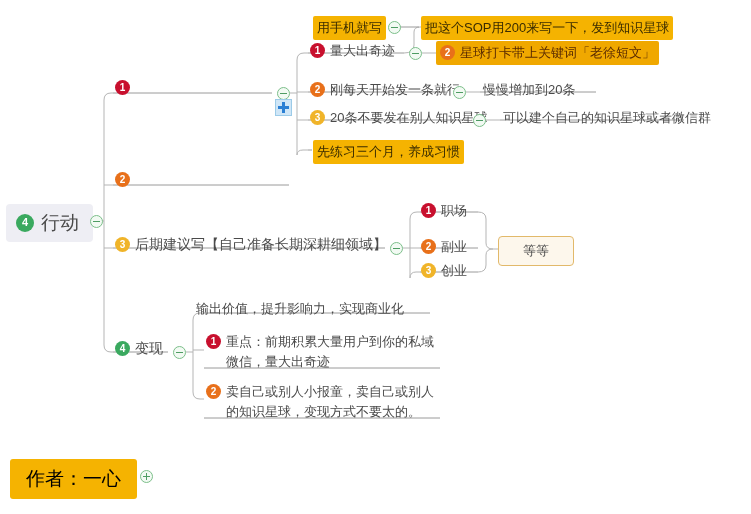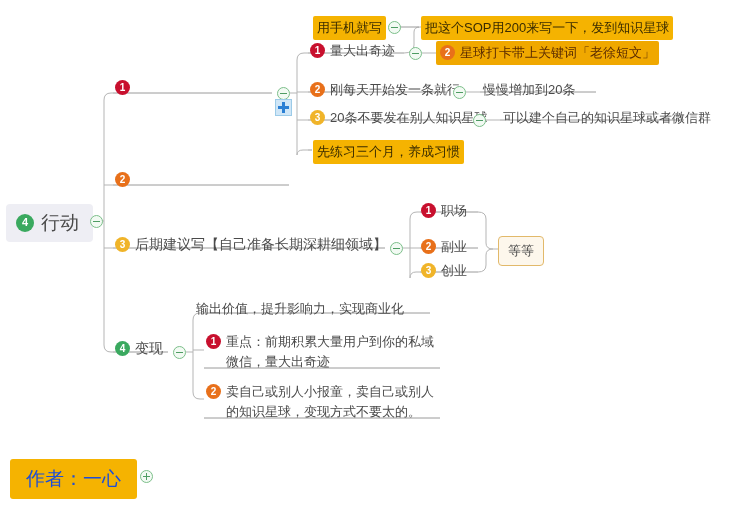--- a/index.html
+++ b/index.html
@@ -83,29 +83,29 @@
   .hl-strong {
     background: #f0a800;
     color: #5a2b00;
   }
 
   
   .boxed {
     border: 1px solid #e2b96a;
     background: #fdf7ec;
     border-radius: 4px;
-    padding: 5px 9px;
+    padding: 5px 24px;
     font-size: 13px;
     color: #4a4a4a;
   }
 
   
   #author-node {
     background: #f5b301;
-    color: #1d4ed8;
+    color: #000000;
     font-size: 19px;
     padding: 7px 16px;
     border-radius: 3px;
   }
 
   
   .toggle {
     position: absolute;
     width: 13px;
     height: 13px;

